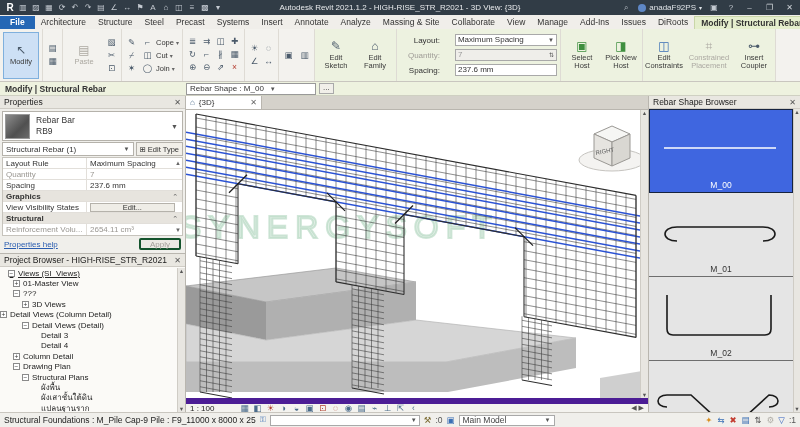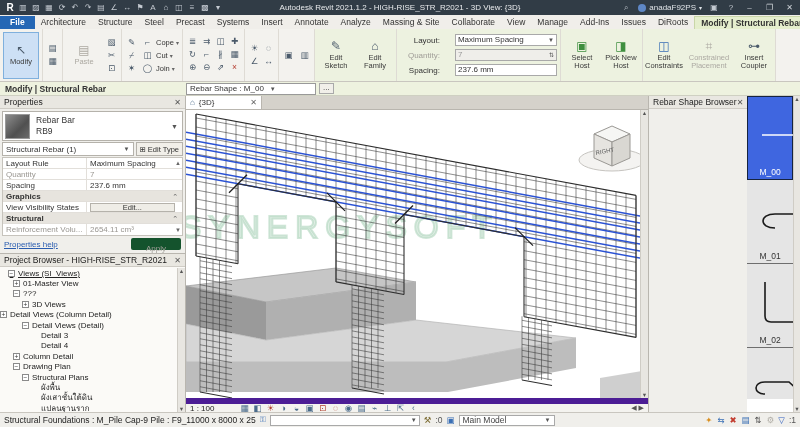--- a/index.html
+++ b/index.html
@@ -74,21 +74,21 @@
 .pn{width:84px;padding-left:3px;border-right:1px solid #e2dfda;overflow:hidden;white-space:nowrap}
 .pv{flex:1;padding-left:3px;overflow:hidden;white-space:nowrap;display:flex;align-items:center}
 .prow.section{background:#e7e4de;font-weight:bold}
 .prow.section .pn{border-right:none;width:auto;flex:1}
 .sec-pin{padding-right:4px;color:#666;font-size:7px}
 .muted{color:#9a9792}
 .minibtn{width:92%;background:#efede7;border:1px solid #b5b2ab;text-align:center;height:9px;line-height:8px;font-size:7.5px}
 .gscroll{position:absolute;right:0;width:8px;text-align:center;color:#666;font-size:6px;line-height:8px}
 .pfoot{display:flex;justify-content:space-between;padding:2px 4px;align-items:center}
 .phelp{color:#2a5db0;text-decoration:underline;font-size:8px}
-.applybtn{color:#a19e98;background:#eceae4;border:6px solid #14532d;padding:0 9px;height:12px;line-height:10px;border-radius:2px;font-size:8px}
+.applybtn{color:#a19e98;background:#eceae4;border:2px solid #14532d;padding:0 9px;height:12px;line-height:10px;border-radius:2px;font-size:8px}
 
 .browser{position:absolute;left:0;top:253px;width:186px;height:159px;background:#fbfaf7;border-right:1px solid #b9b6af;border-top:1px solid #b9b6af}
 .tree{position:relative;height:146px;overflow:hidden;padding-top:1px}
 .trow{display:flex;align-items:center;height:10.4px;font-size:8px;white-space:nowrap;color:#222}
 .expander{width:7px;height:7px;border:1px solid #8a8a8a;background:#fff;font-size:6.5px;line-height:5.5px;text-align:center;margin-right:3px;color:#333;flex:0 0 auto}
 .noexp{width:10px;flex:0 0 auto}
 .vscroll{position:absolute;right:0;top:14px;bottom:0;width:8px;background:#e8e6e1;border-left:1px solid #cfccc5;display:flex;flex-direction:column;justify-content:space-between;align-items:center;font-size:5.5px;color:#555}
 
 
 .vtabs{position:absolute;left:186px;top:96px;width:462px;height:14px;background:#d5d2cb;display:flex;border-bottom:1px solid #b9b6af}
@@ -103,21 +103,21 @@
 #scene line.o{stroke:#2e2e2e;stroke-width:1.1}
 #scene line.d{stroke:#1d1d1d;stroke-width:1.2}
 .cscroll{position:absolute;right:0;top:0;bottom:0;width:8px;background:#e8e6e1;border-left:1px solid #cfccc5;display:flex;flex-direction:column;justify-content:space-between;align-items:center;font-size:5.5px;color:#555;z-index:3}
 .vcb{position:absolute;left:186px;top:398px;width:462px;height:14px;background:#f4f3ef;border-top:6px solid #4c1d95;display:flex;align-items:center;font-size:8px;gap:14px;padding:0 4px}
 .scale-lbl{width:34px;color:#222}
 .vci{width:13px;text-align:center;color:#4a6b8a;font-size:8.5px}
 .vci.red{color:#b04030}
 .hscroll{margin-left:auto;display:flex;gap:2px;color:#555;font-size:7px}
 
 
-.shapebrowser{position:absolute;left:648px;top:96px;width:152px;height:316px;background:#f0efeb;border-left:1px solid #b9b6af;display:flex;flex-direction:row}
+.shapebrowser{position:absolute;left:648px;top:96px;width:152px;height:316px;background:#f0efeb;border-left:1px solid #b9b6af;display:flex;flex-direction:column}
 .sb-list{flex:1;position:relative;background:#fff;overflow:hidden}
 .sb-items{position:absolute;left:0;top:0;right:7px;bottom:0}
 .sb-item{height:84px;border-bottom:1px solid #6e6e6e;position:relative;background:#e5e5e5}
 .sb-item.selected{background:#3f66e0;border:1px solid #16233f}
 .sb-item svg{position:absolute;left:0;top:4px}
 .sb-label{position:absolute;bottom:2px;width:100%;text-align:center;font-size:8.5px;color:#333}
 .sb-item.selected .sb-label{color:#fff}
 .sb-item.partial{height:51px;border-bottom:none}
 .sb-scroll{position:absolute;right:0;top:0;bottom:0;width:7px;background:#e8e6e1;border-left:1px solid #cfccc5;display:flex;flex-direction:column;justify-content:space-between;align-items:center;font-size:5.5px;color:#555}
 

